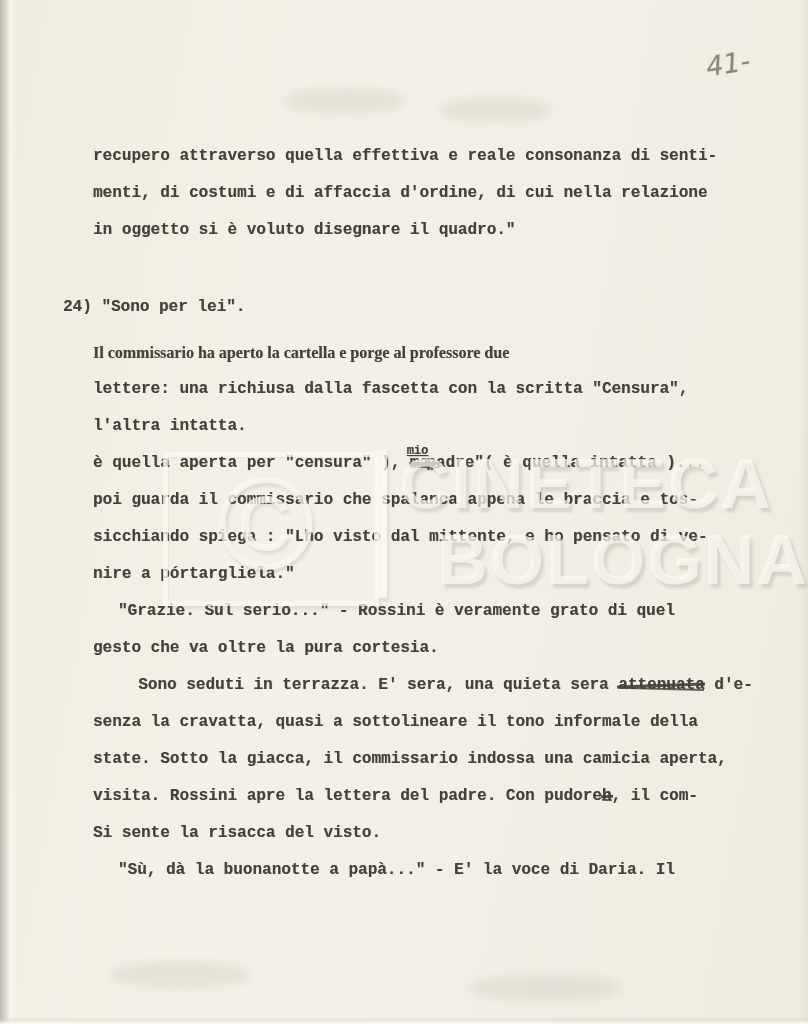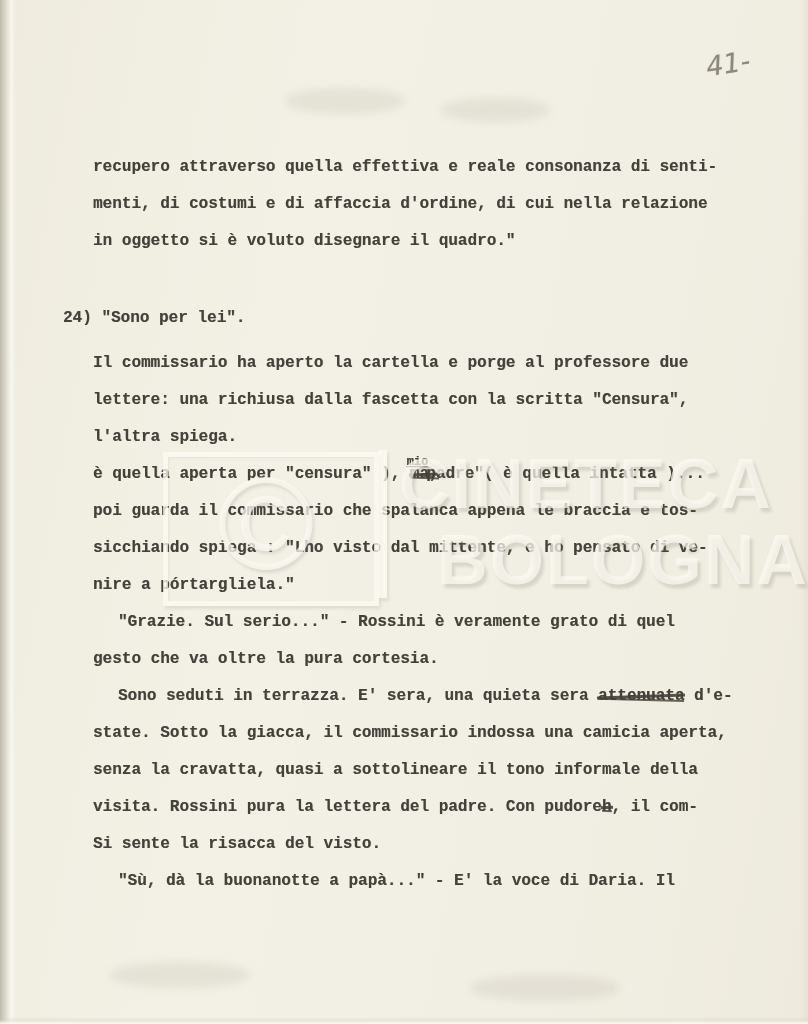--- a/index.html
+++ b/index.html
@@ -44,21 +44,21 @@
   .pagenum{
     position:absolute;top:48px;left:706px;
     font-family:"DejaVu Sans",sans-serif;
     font-style:italic;font-size:27px;
     color:#8e887a;
     transform:rotate(-9deg);
     text-shadow:0 0 1px rgba(142,136,122,0.5);
   }
   
   .typed{
-    position:absolute;left:93px;top:149px;width:680px;
+    position:absolute;left:93px;top:138px;width:680px;
     font-size:16px;font-weight:bold;
     color:#45403a;
     text-shadow:0.4px 0.4px 0.6px rgba(62,57,50,0.45);
   }
   .tline{height:37px;line-height:37px;white-space:pre;}
   .tline.hang{margin-left:-30px;}
   .seg-strike{position:relative;display:inline-block;line-height:37px;}
   .seg-strike::before{
     content:"";position:absolute;left:-1px;right:-1px;top:17px;height:3px;
     background:currentColor;transform:skewY(-2deg);opacity:.9;
@@ -119,33 +119,33 @@
   <div class="smudge" style="left:110px;top:962px;width:140px;height:26px;"></div>
   <div class="smudge" style="left:470px;top:975px;width:150px;height:26px;"></div>
 
   <div class="pagenum">41-</div>
 
   <div class="typed">
       <div class="tline"><span>recupero attraverso quella effettiva e reale consonanza di senti-</span></div>
       <div class="tline"><span>menti, di costumi e di affaccia d'ordine, di cui nella relazione</span></div>
       <div class="tline"><span>in oggetto si è voluto disegnare il quadro."</span></div>
       <div class="tline hang" style="margin-top: 40px;"><span>24) "Sono per lei".</span></div>
-      <div class="tline" style="margin-top: 8px;"><span>Il commissario ha aperto la cartella e porge al professore due</span></div>
+      <div class="tline" style="margin-top: 8px; font-family: Liberation Serif, serif;"><span>Il commissario ha aperto la cartella e porge al professore due</span></div>
       <div class="tline"><span>lettere: una richiusa dalla fascetta con la scritta "Censura",</span></div>
-      <div class="tline"><span>l'altra spiega.</span></div>
+      <div class="tline"><span>l'altra intatta.</span></div>
       <div class="tline"><span>è quella aperta per "censura" ), </span><span class="seg-strike">ma,</span><span class="seg-sup">mio</span><span>padre"( è quella intatta )...</span></div>
       <div class="tline"><span>poi guarda il commissario che spalanca appena le braccia e tos-</span></div>
       <div class="tline"><span>sicchiando spiega : "Lho visto dal mittente, e ho pensato di ve-</span></div>
       <div class="tline"><span>nire a pórtargliela."</span></div>
       <div class="tline" style="padding-left: 25px;"><span>"Grazie. Sul serio..." - Rossini è veramente grato di quel</span></div>
       <div class="tline"><span>gesto che va oltre la pura cortesia.</span></div>
-      <div class="tline" style="padding-left: 25px;"><span>Sono seduti in terrazza. E' sera, una quieta sera </span><span class="seg-strike">attenuata</span><span> d'e-</span></div>
+      <div class="tline" style="padding-left: 25px; text-align: center;"><span>Sono seduti in terrazza. E' sera, una quieta sera </span><span class="seg-strike">attenuata</span><span> d'e-</span></div>
+      <div class="tline"><span>senza la cravatta, quasi a sottolineare il tono informale della</span></div>
       <div class="tline"><span>state. Sotto la giacca, il commissario indossa una camicia aperta,</span></div>
-      <div class="tline"><span>senza la cravatta, quasi a sottolineare il tono informale della</span></div>
-      <div class="tline"><span>visita. Rossini pura la lettera del padre. Con pudore</span><span class="seg-strike">h</span><span>, il com-</span></div>
+      <div class="tline"><span>visita. Rossini apre la lettera del padre. Con pudore</span><span class="seg-strike">h</span><span>, il com-</span></div>
       <div class="tline"><span>Si sente la risacca del visto.</span></div>
       <div class="tline" style="padding-left: 25px;"><span>"Sù, dà la buonanotte a papà..." - E' la voce di Daria. Il</span></div>
     </div>
 
   <div class="wm">
     <div class="wm-box"></div>
     <div class="wm-copy">©</div>
     <div class="wm-bar"></div>
     <div class="wm-word wm-line1">CINETECA</div>
     <div class="wm-word wm-line2">BOLOGNA</div>

